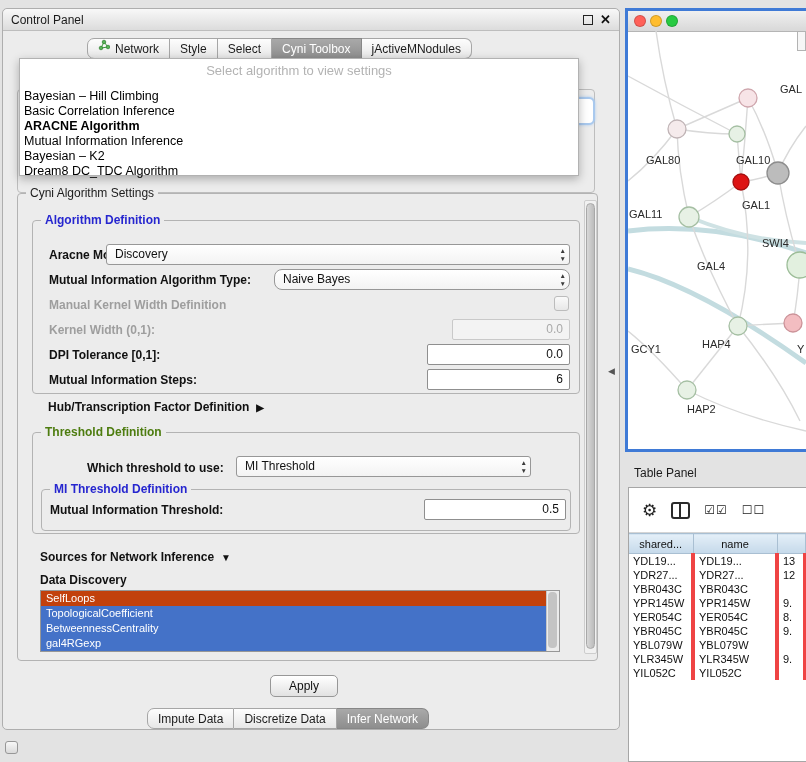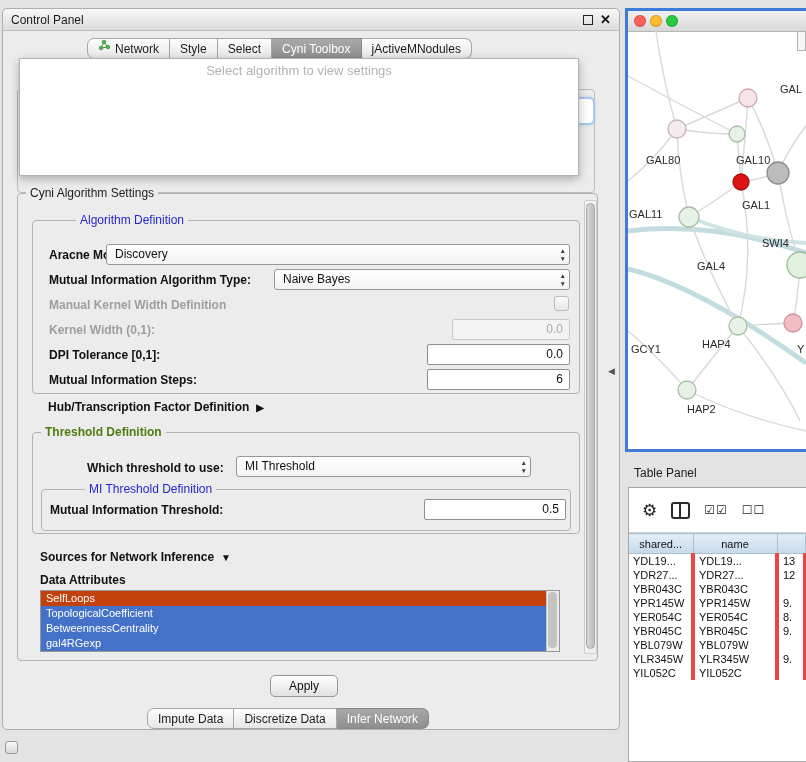--- a/index.html
+++ b/index.html
@@ -35,21 +35,21 @@
 
   
   .hidden-group{position:absolute;left:14px;top:80px;width:578px;height:104px;border:1px solid #bdbdbd;
                 border-radius:4px;z-index:1;box-sizing:border-box;}
   .combo-fragment{position:absolute;left:554px;top:88px;width:38px;height:28px;background:#fff;
                   border:2px solid #a9c9ee;box-shadow:0 0 3px #a9c9ee;border-radius:6px;z-index:2;box-sizing:border-box;}
 
   
   .group{position:absolute;border:1px solid #b3b3b3;border-radius:4px;box-sizing:border-box;}
   .legend{position:absolute;top:-8px;left:8px;background:#ececec;padding:0 4px;font-size:12px;line-height:15px;white-space:nowrap;}
-  .legend.blue{color:#2626cf;font-weight:normal;margin-left:35px;}
+  .legend.blue{color:#2626cf;font-weight:bold;}
   .legend.green{color:#4d7c0f;font-weight:bold;}
   .legend.black{color:#1c1c1c;}
 
   .lbl{position:absolute;font-size:12px;font-weight:bold;line-height:14px;white-space:nowrap;}
   .lbl.dis{color:#9e9e9e;}
 
   .combo{position:absolute;height:21px;background:linear-gradient(#ffffff,#f3f3f3);border:1px solid #979797;
          border-radius:3px;box-sizing:border-box;font-size:12px;line-height:19px;padding:0 20px 0 8px;white-space:nowrap;}
   .combo .arr{position:absolute;right:3px;top:2px;display:flex;flex-direction:column;align-items:center;
               font-size:6.5px;line-height:8px;color:#3a3a3a;}
@@ -145,39 +145,47 @@
       <span class="tab">
         <span>jActiveMNodules</span>
       </span>
     </div>
 
     <div class="hidden-group"></div>
     <div class="combo-fragment"></div>
 
     <div class="algo-popup">
       <div class="algo-prompt">Select algorithm to view settings</div>
+      <div>
+          <div class="algo-item">Bayesian – Hill Climbing</div>
+          <div class="algo-item">Basic Correlation Inference</div>
+          <div class="algo-item sel">ARACNE Algorithm</div>
+          <div class="algo-item">Mutual Information Inference</div>
+          <div class="algo-item">Bayesian – K2</div>
+          <div class="algo-item">Dream8 DC_TDC Algorithm</div>
+        </div>
     </div>
 
     <div class="group" style="left:14px;top:184px;width:581px;height:468px;z-index:5;">
       <span class="legend black">Cyni Algorithm Settings</span>
 
       <div class="group" style="left:14px;top:26px;width:548px;height:174px;">
         <span class="legend blue">Algorithm Definition</span>
 
         <span class="lbl" style="left:16px;top:27px;">Aracne Mode:</span>
         <span class="combo" style="left:73px;top:23px;width:464px;">
           <span>Discovery</span>
           <span class="arr">
               <span>▲</span>
               <span>▼</span>
             </span>
         </span>
 
         <span class="lbl" style="left:16px;top:52px;">Mutual Information Algorithm Type:</span>
-        <span class="combo" style="left:241px;top:48px;width:296px;">
+        <span class="combo" style="left:241px;top:48px;width:296px;border-radius:8px;">
           <span>Naive Bayes</span>
           <span class="arr">
               <span>▲</span>
               <span>▼</span>
             </span>
         </span>
 
         <span class="lbl dis" style="left:16px;top:77px;">Manual Kernel Width Definition</span>
         <span class="cbx" style="left:521px;top:75px;"></span>
 
@@ -212,21 +220,21 @@
           <span class="legend blue">MI Threshold Definition</span>
           <span class="lbl" style="left:8px;top:13px;">Mutual Information Threshold:</span>
           <span class="field" style="left:382px;top:9px;width:142px;">0.5</span>
         </div>
       </div>
 
       <div class="disclosure" style="left:22px;top:356px;font-weight:normal;">
         <span style="font-weight:bold;">Sources for Network Inference</span>
         <span class="tri">▼</span>
       </div>
-      <span class="lbl" style="left:22px;top:379px;">Data Attributes</span>
+      <span class="lbl" style="left:22px;top:379px;">Data Discovery</span>
 
       <div class="attr-list" style="left:22px;top:396px;width:520px;height:62px;">
         <div class="attr-rows">
             <div class="attr-item" style="background: #c2410c;">SelfLoops</div>
             <div class="attr-item" style="background: rgb(68, 114, 200);">TopologicalCoefficient</div>
             <div class="attr-item" style="background: rgb(68, 114, 200);">BetweennessCentrality</div>
             <div class="attr-item" style="background: rgb(68, 114, 200);">gal4RGexp</div>
           </div>
         <div class="attr-scroll">
           <div class="attr-thumb"></div>

